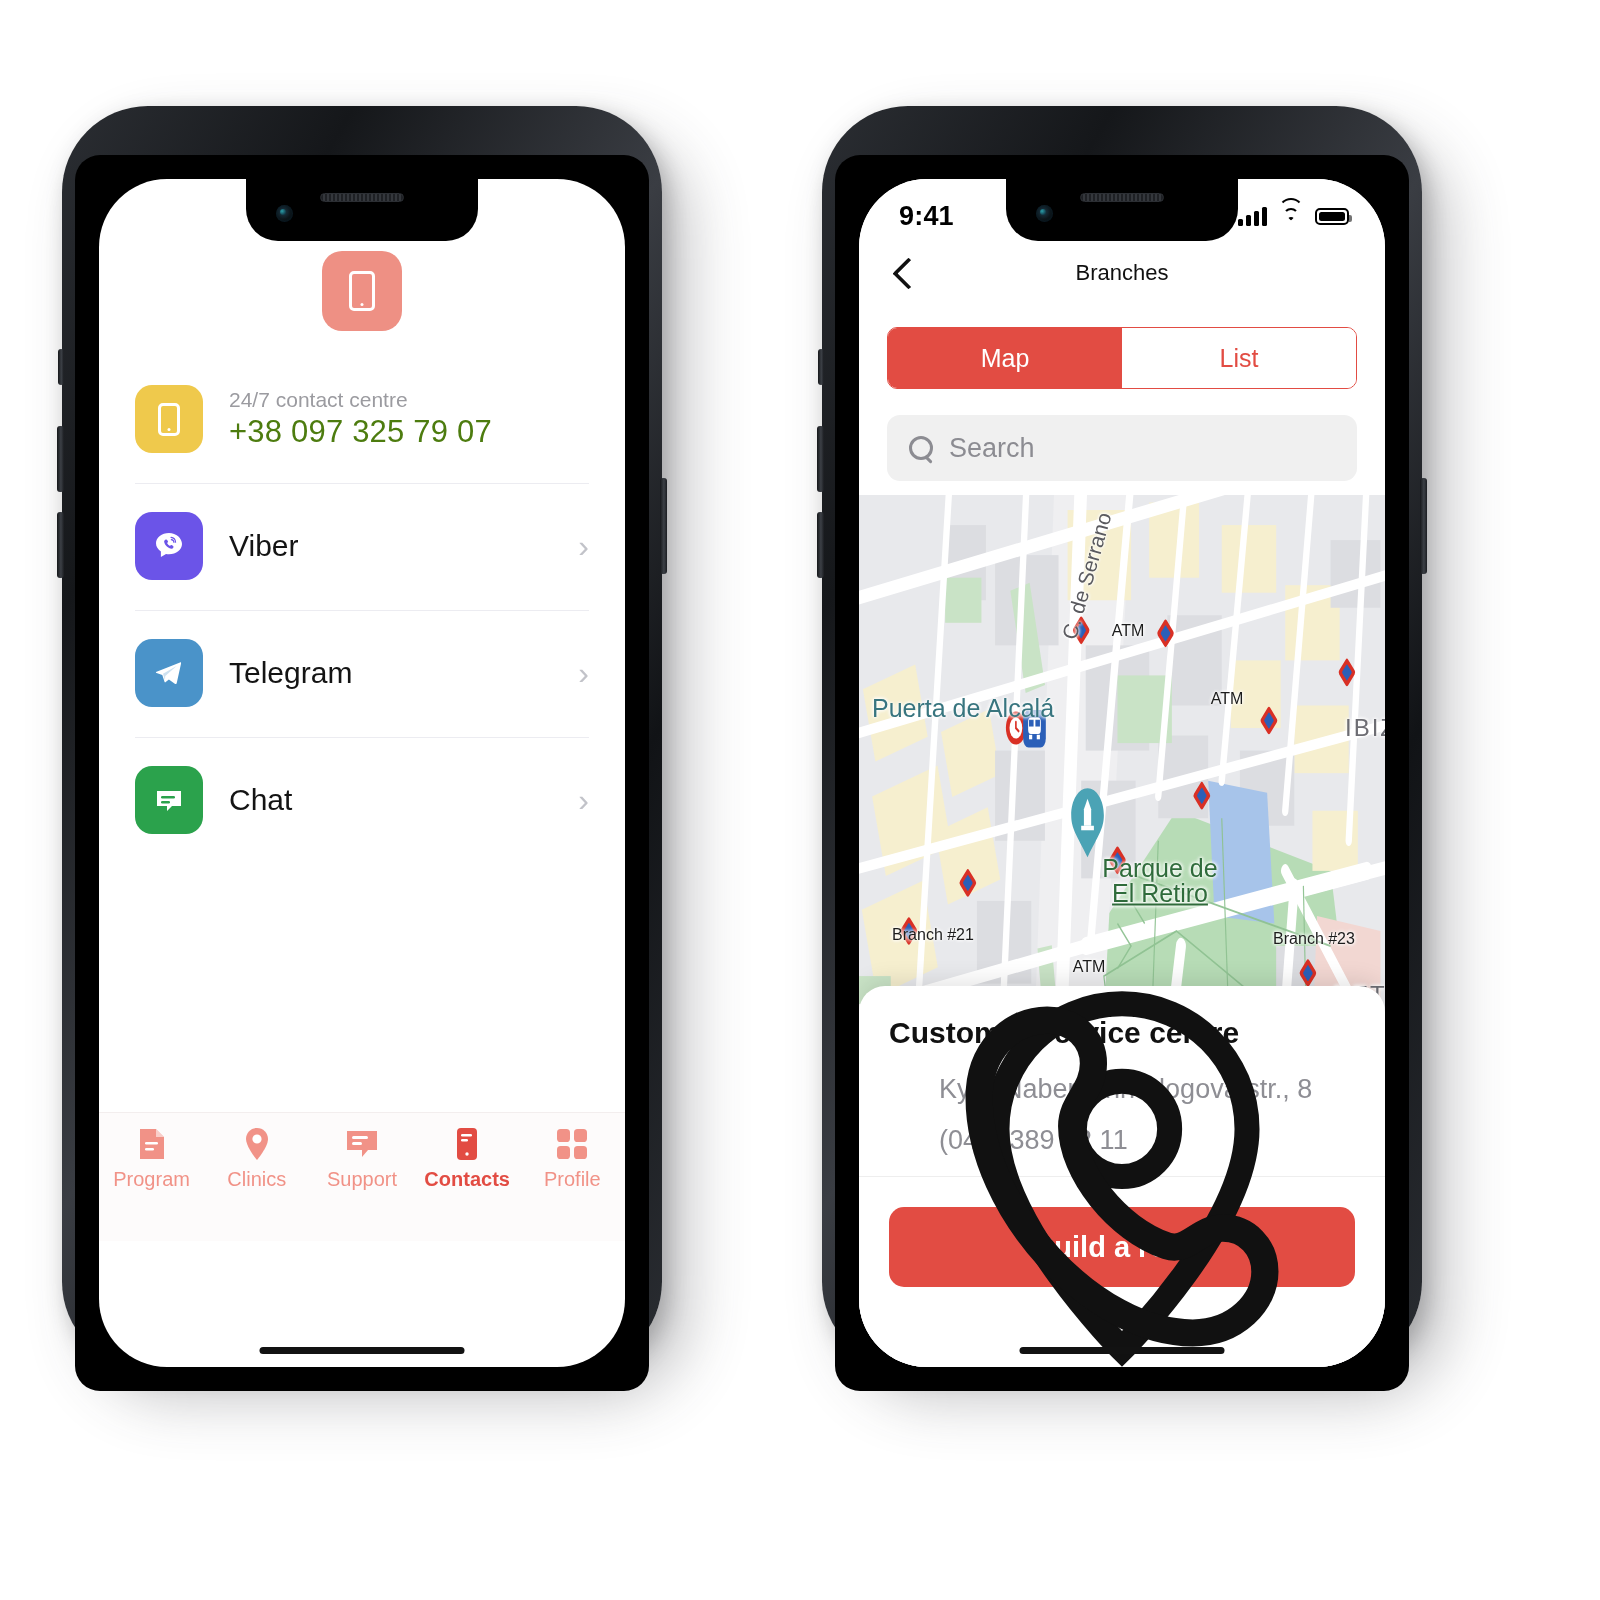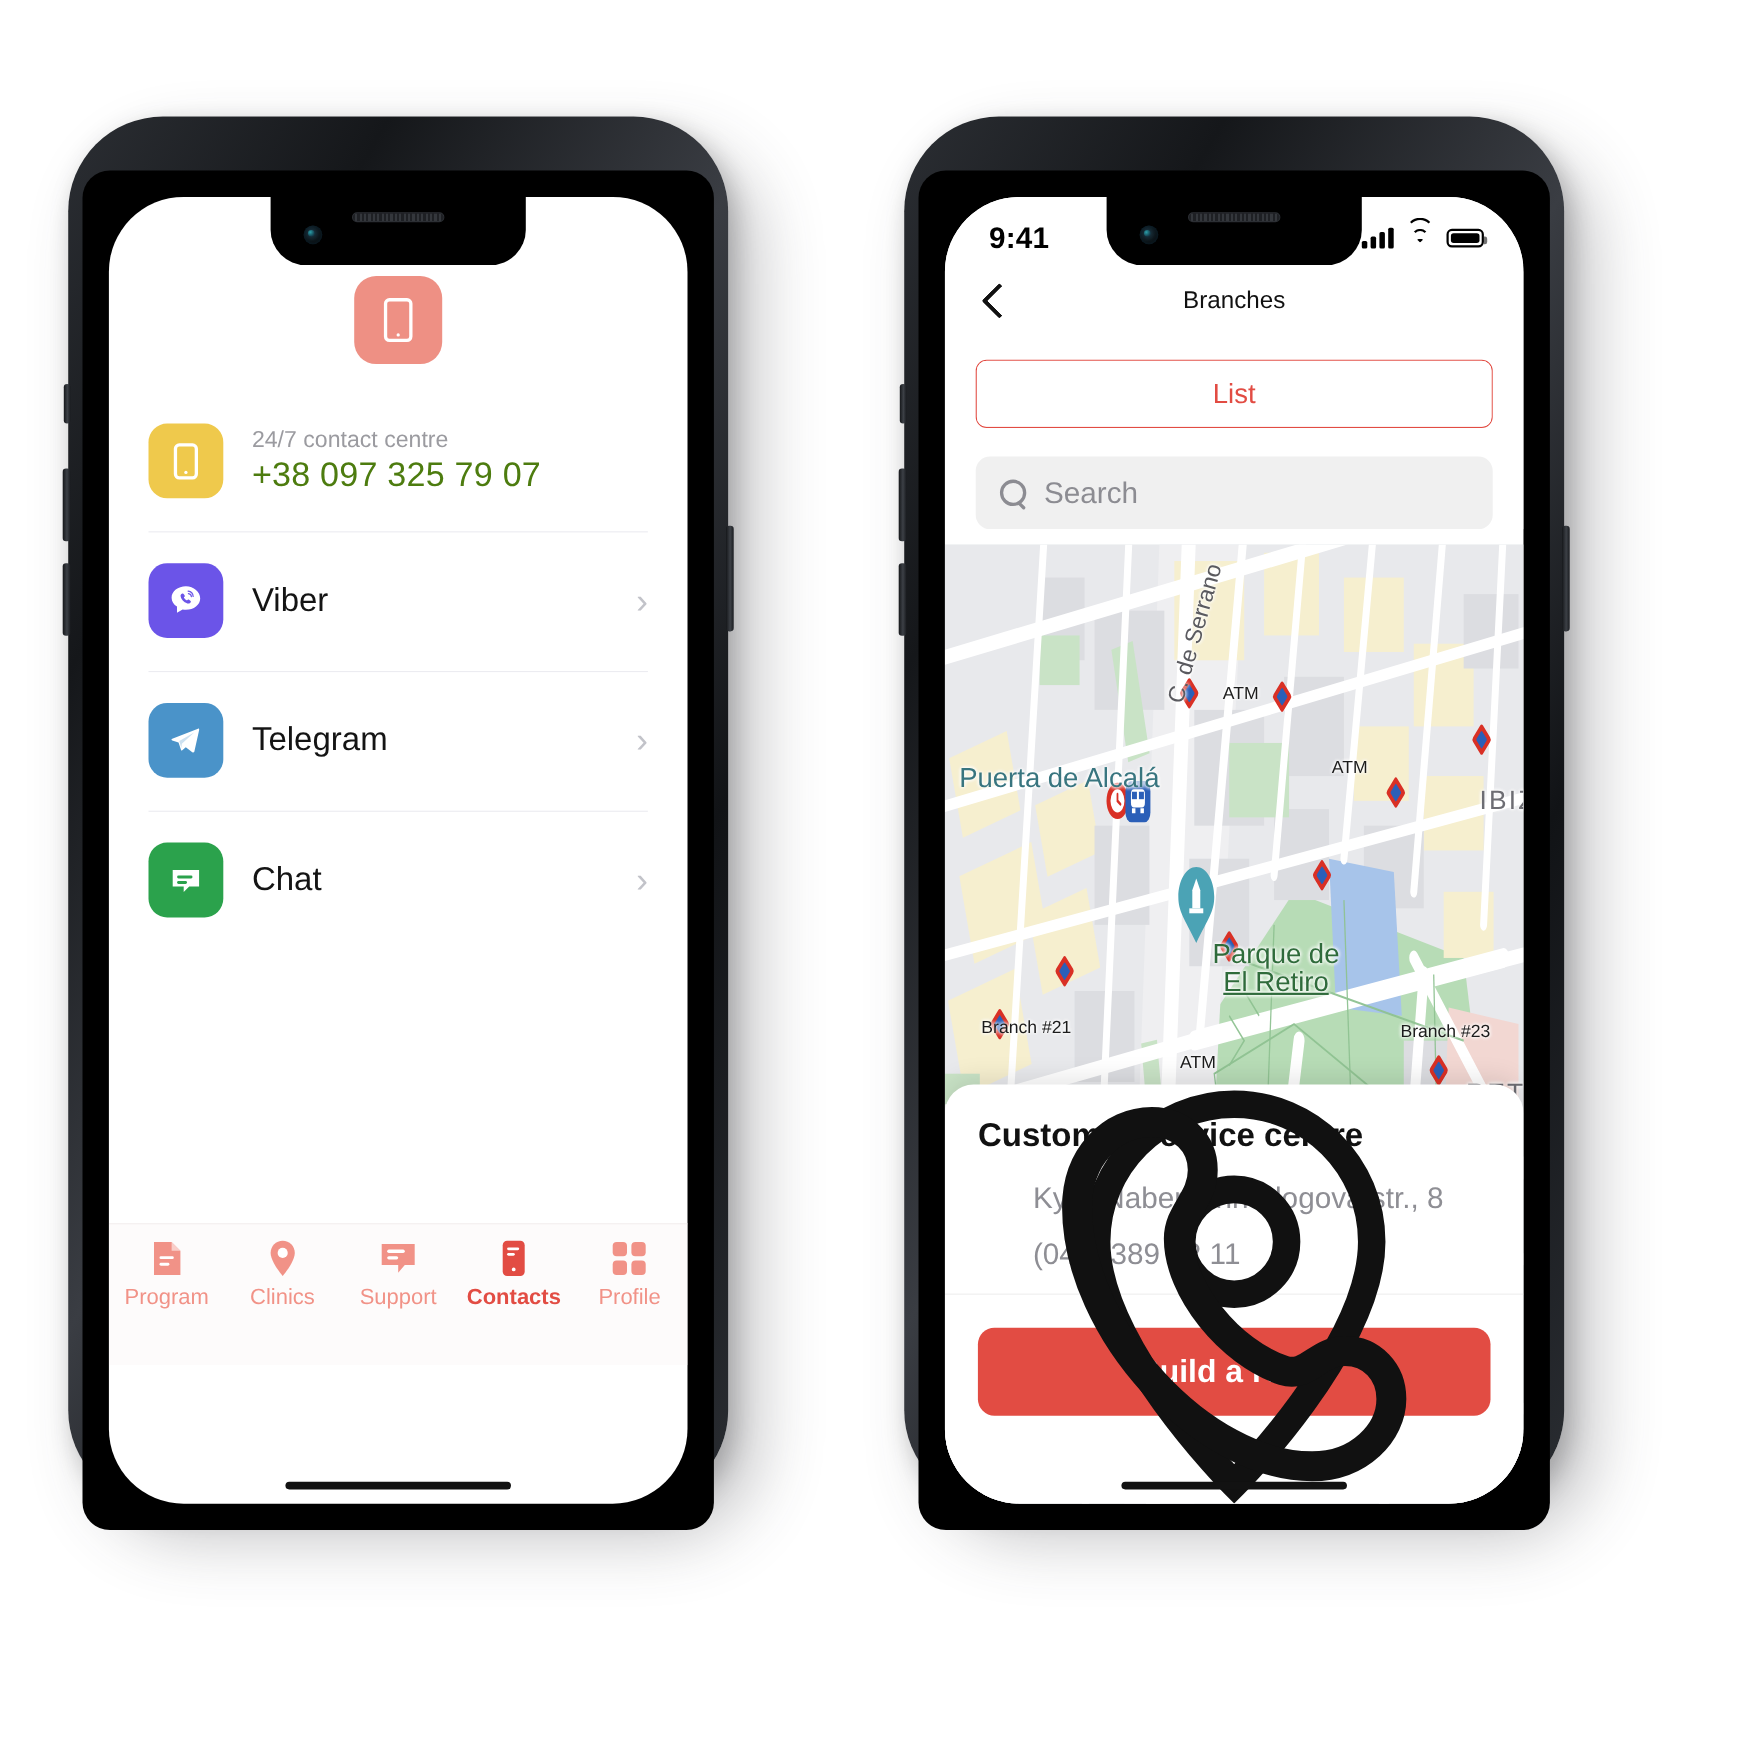--- a/index.html
+++ b/index.html
@@ -423,20 +423,21 @@
           </div>
         </div>
 
         <div class="r-top">
           <div class="r-nav">
             <div class="back"></div>
             <div class="title">Branches</div>
           </div>
 
           <div class="seg">
+            <div class="on">Map</div>
             <div class="off">List</div>
           </div>
 
           <div class="search">
             <div class="mag"></div>
             <div class="ph">Search</div>
           </div>
         </div>
 
         <div class="map">

